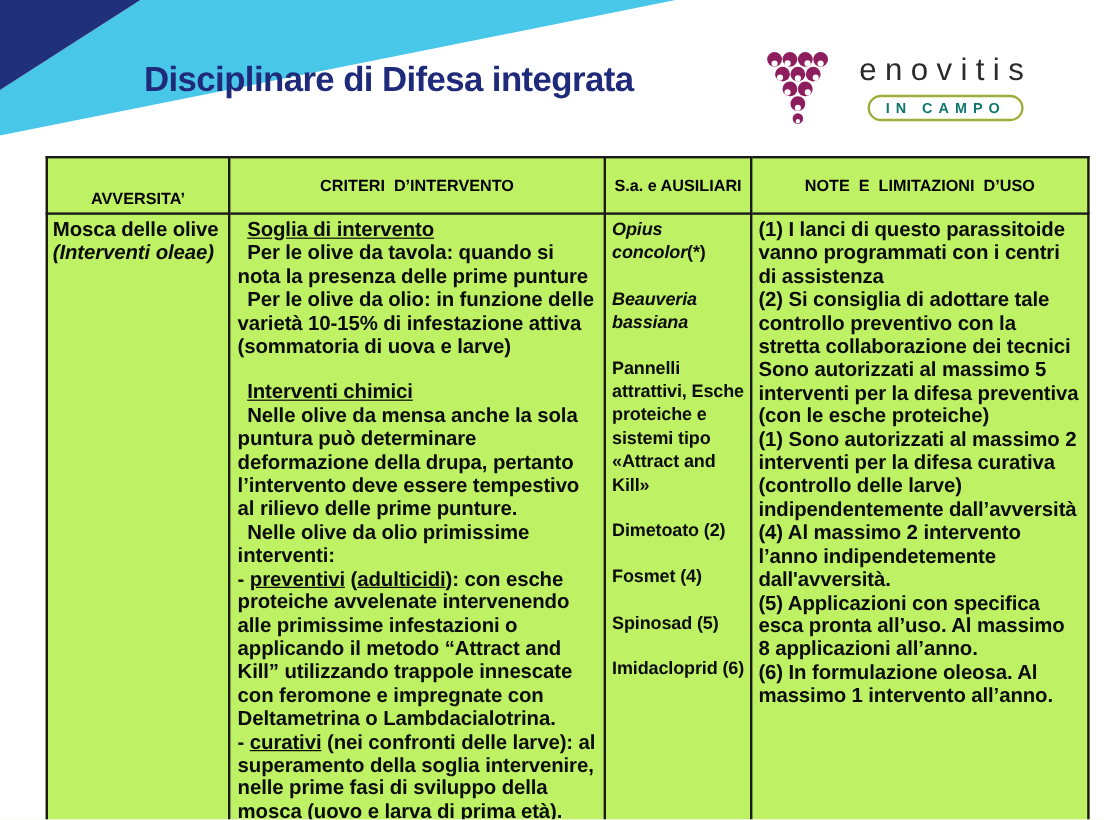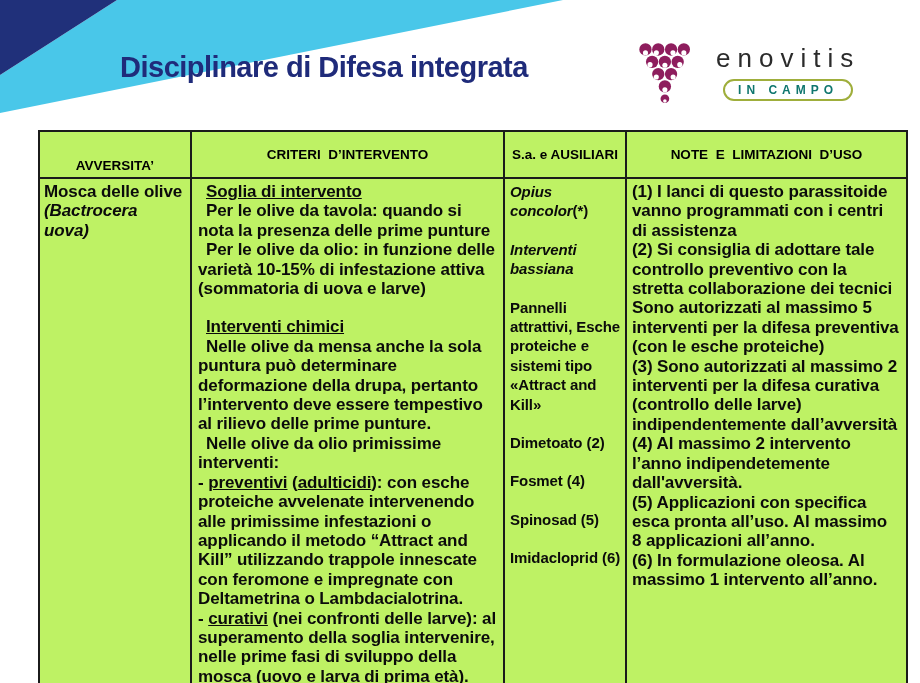--- a/index.html
+++ b/index.html
@@ -112,47 +112,47 @@
         <th class="hb">AVVERSITA’</th>
         <th>CRITERI  D’INTERVENTO</th>
         <th>S.a. e AUSILIARI</th>
         <th>NOTE  E  LIMITAZIONI  D’USO</th>
       </tr>
     </thead>
     <tbody>
       <tr>
         <td class="c1">
           <p>Mosca delle olive</p>
-          <p class="i">(Bactrocera uova)</p>
+          <p class="i">(Interventi oleae)</p>
         </td>
         <td class="c2">
             <p class="ind"><span class="u">Soglia di intervento</span></p>
             <p class="ind"><span>Per le olive da tavola: quando si nota la presenza delle prime punture</span></p>
             <p class="ind"><span>Per le olive da olio: in funzione delle varietà 10-15% di infestazione attiva (sommatoria di uova e larve)</span></p>
             <p class="blank"></p>
             <p class="ind"><span class="u">Interventi chimici</span></p>
             <p class="ind"><span>Nelle olive da mensa anche la sola puntura può determinare deformazione della drupa, pertanto l’intervento deve essere tempestivo al rilievo delle prime punture.</span></p>
             <p class="ind"><span>Nelle olive da olio primissime interventi:</span></p>
             <p><span>- </span><span class="u">preventivi</span><span> (</span><span class="u">adulticidi</span><span>): con esche proteiche avvelenate intervenendo alle primissime infestazioni o applicando il metodo “Attract and Kill” utilizzando trappole innescate con feromone e impregnate con Deltametrina o Lambdacialotrina.</span></p>
             <p><span>- </span><span class="u">curativi</span><span> (nei confronti delle larve): al superamento della soglia intervenire, nelle prime fasi di sviluppo della mosca (uovo e larva di prima età).</span></p>
           </td>
         <td class="c3">
             <p><span class="i">Opius concolor</span><span>(*)</span></p>
-            <p><span class="i">Interventi bassiana</span></p>
+            <p><span class="i">Beauveria bassiana</span></p>
             <p><span>Pannelli attrattivi, Esche proteiche e sistemi tipo «Attract and Kill»</span></p>
             <p class="extra-gap"><span>Dimetoato (2)</span></p>
             <p><span>Fosmet (4)</span></p>
             <p><span>Spinosad (5)</span></p>
             <p><span>Imidacloprid (6)</span></p>
           </td>
         <td class="c4">
             <p>(1) I lanci di questo parassitoide vanno programmati con i centri di assistenza</p>
             <p>(2) Si consiglia di adottare tale controllo preventivo con la stretta collaborazione dei tecnici</p>
             <p>Sono autorizzati al massimo 5 interventi per la difesa preventiva (con le esche proteiche)</p>
-            <p>(3) Sono autorizzati al massimo 2 interventi per la difesa curativa (controllo delle larve) indipendentemente dall’avversità</p>
+            <p>(1) Sono autorizzati al massimo 2 interventi per la difesa curativa (controllo delle larve) indipendentemente dall’avversità</p>
             <p>(4) Al massimo 2 intervento l’anno indipendetemente dall'avversità.</p>
             <p>(5) Applicazioni con specifica esca pronta all’uso. Al massimo 8 applicazioni all’anno.</p>
             <p>(6) In formulazione oleosa. Al massimo 1 intervento all’anno.</p>
           </td>
       </tr>
     </tbody>
   </table>
 
 </div>
 

